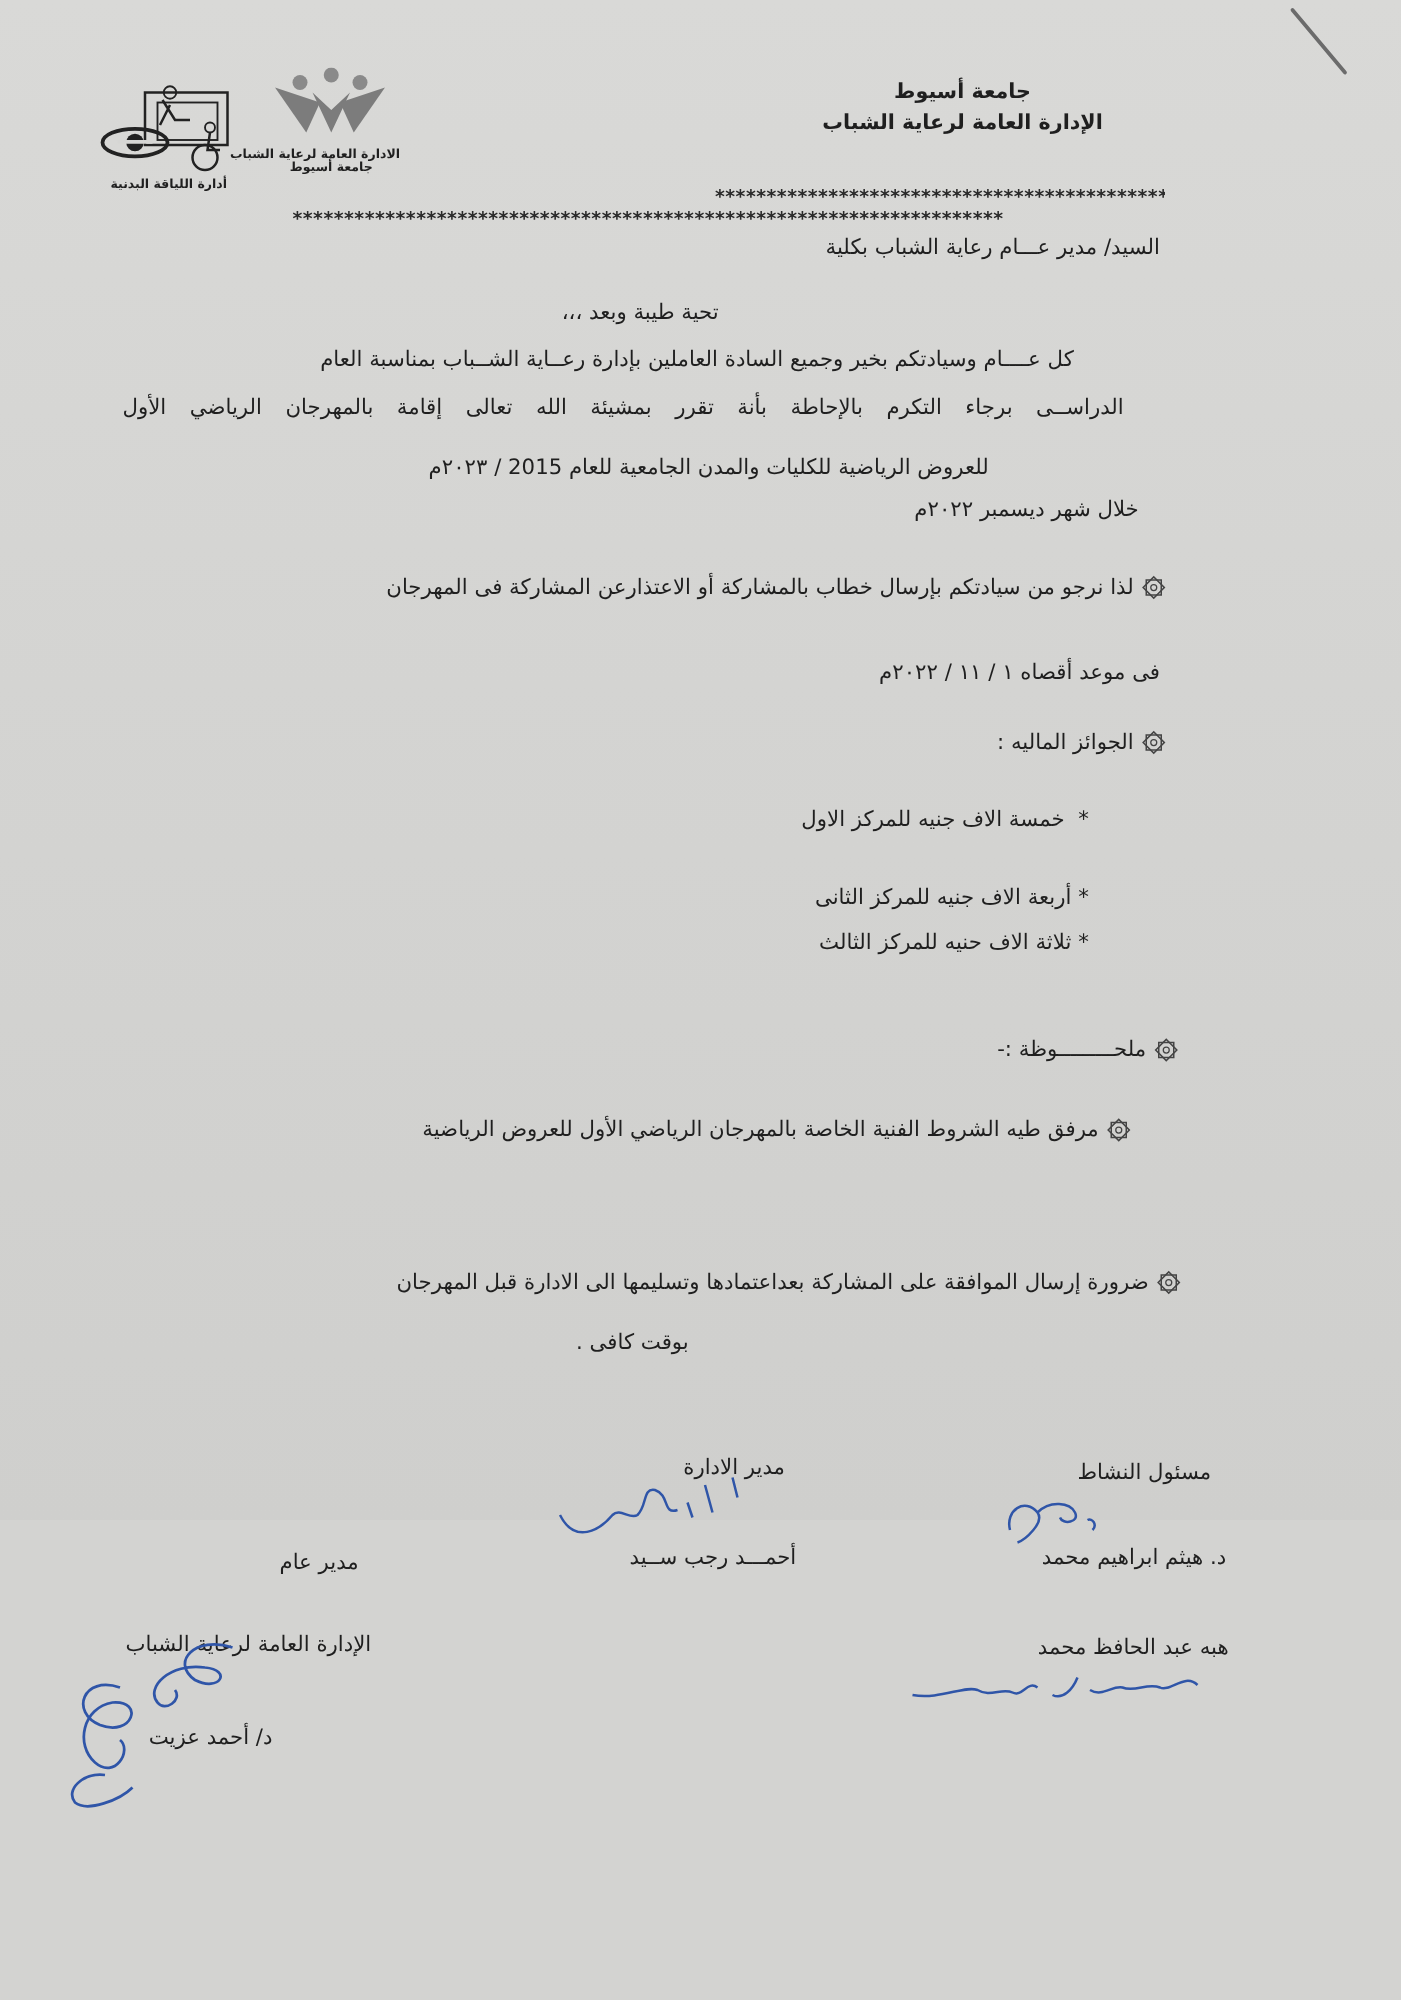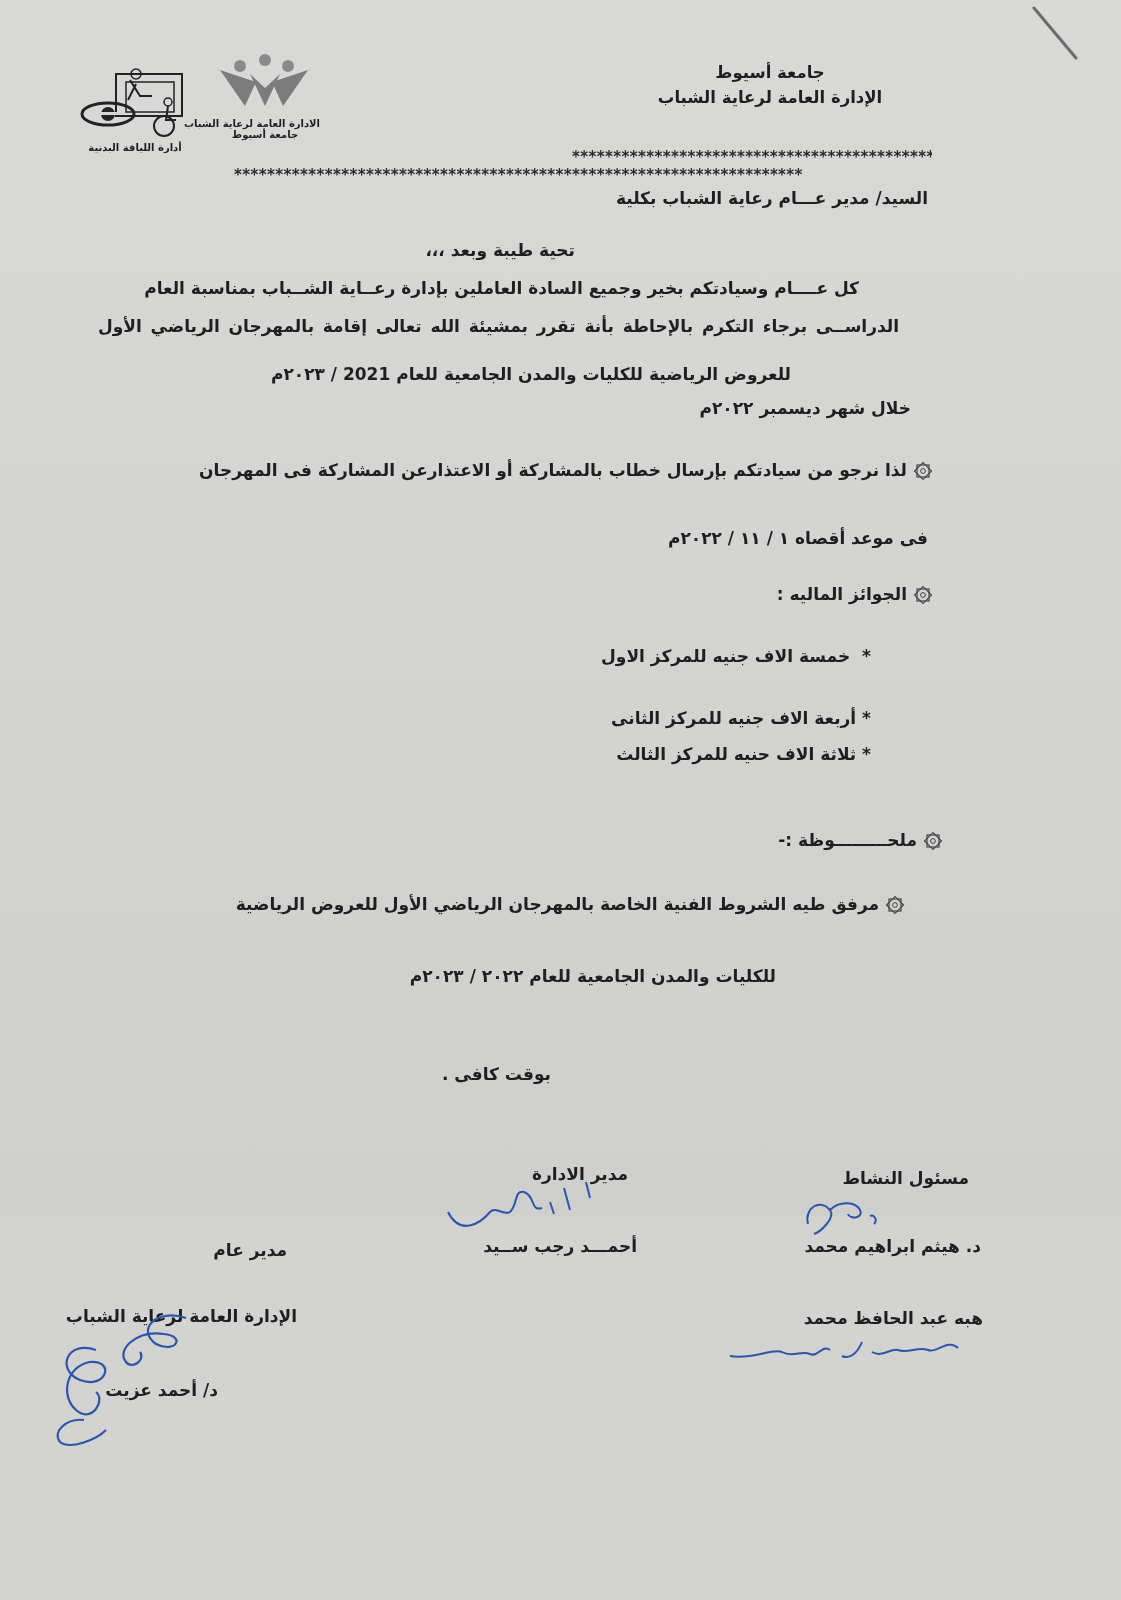--- a/index.html
+++ b/index.html
@@ -8,21 +8,21 @@
       background: #d3d3d1;
       font-family: "DejaVu Sans", sans-serif;
     }
     .page {
       position: relative; width: 1121px; height: 1216px;
       background: linear-gradient(180deg, #d9d9d7 0%, #d4d4d2 45%, #cfcfcd 100%);
       color: #1f1f1f;
     }
     .abs { position: absolute; }
     .rtl { direction: rtl; unicode-bidi: embed; }
-    .b { font-weight: bold; }
+    .b { font-weight: normal; }
     .t { font-size: 17px; white-space: nowrap; }
     .hdr { font-size: 16.5px; font-weight: bold; text-align: center; line-height: 25px; }
     .stars { font-size: 15px; font-weight: bold; letter-spacing: 0.4px; color: #2a2a2a; white-space: nowrap; overflow: hidden; }
     .bullet { display: inline-block; width: 20px; height: 20px; vertical-align: middle; margin-left: 6px; }
     .sig { position: absolute; }
     .logo-cap { font-size: 10px; font-weight: bold; text-align: center; white-space: nowrap; }
   </style>
 </head>
 <body>
 
@@ -67,21 +67,21 @@
     </svg>
     <div class="logo-cap rtl">أدارة اللياقة البدنية</div>
   </div>
 
   <div class="abs rtl t b" style="right:193px;top:188px">السيد/ مدير عـــام رعاية الشباب بكلية</div>
 
   <div class="abs rtl t b" style="right:546px;top:240px">تحية طيبة وبعد ،،،</div>
 
   <div class="abs rtl t b" style="right:222px;top:316px;left:98px;text-align:justify;text-align-last:justify">الدراســى  برجاء التكرم بالإحاطة بأنة تقرر بمشيئة الله تعالى إقامة بالمهرجان الرياضي الأول</div>
   <div class="abs rtl t b" style="right:262px;top:278px">كل عــــام وسيادتكم بخير وجميع السادة العاملين بإدارة رعــاية الشــباب بمناسبة العام</div>
-  <div class="abs rtl t b" style="right:330px;top:364px">للعروض الرياضية للكليات والمدن الجامعية  للعام 2021 / ٢٠٢٣م</div>
+  <div class="abs rtl t b" style="right:330px;top:364px">للعروض الرياضية للكليات والمدن الجامعية  للعام 2015 / ٢٠٢٣م</div>
   <div class="abs rtl t b" style="right:210px;top:398px">خلال شهر ديسمبر ٢٠٢٢م</div>
 
   <div class="abs rtl t b" style="right:188px;top:460px">
     <svg class="bullet" viewBox="0 0 20 20">
       <rect x="4" y="4" width="12" height="12" fill="none" stroke="#444" stroke-width="1.2"></rect>
       <rect x="4" y="4" width="12" height="12" fill="none" stroke="#444" stroke-width="1.2" transform="rotate(45 10 10)"></rect>
       <circle cx="10" cy="10" r="2.4" fill="none" stroke="#444" stroke-width="1"></circle>
     </svg><span>لذا نرجو من سيادتكم بإرسال خطاب بالمشاركة أو الاعتذارعن المشاركة فى المهرجان</span>
   </div>
   <div class="abs rtl t b" style="right:193px;top:528px">فى موعد أقصاه ١ / ١١ / ٢٠٢٢م</div>
@@ -112,22 +112,28 @@
     </svg><span>ملحـــــــــوظة :-</span>
   </div>
 
   <div class="abs rtl t b" style="right:216px;top:894px">
     <svg class="bullet" viewBox="0 0 20 20">
       <rect x="4" y="4" width="12" height="12" fill="none" stroke="#444" stroke-width="1.2"></rect>
       <rect x="4" y="4" width="12" height="12" fill="none" stroke="#444" stroke-width="1.2" transform="rotate(45 10 10)"></rect>
       <circle cx="10" cy="10" r="2.4" fill="none" stroke="#444" stroke-width="1"></circle>
     </svg><span>مرفق طيه الشروط الفنية الخاصة بالمهرجان الرياضي الأول للعروض الرياضية</span>
   </div>
-  <div class="abs rtl t b" style="right:345px;top:966px">للكليات والمدن الجامعية  للعام ٢٠٢٢ / ٢٠٢٣م</div>
 
+  <div class="abs rtl t b" style="right:176px;top:1016px">
+    <svg class="bullet" viewBox="0 0 20 20">
+      <rect x="4" y="4" width="12" height="12" fill="none" stroke="#444" stroke-width="1.2"></rect>
+      <rect x="4" y="4" width="12" height="12" fill="none" stroke="#444" stroke-width="1.2" transform="rotate(45 10 10)"></rect>
+      <circle cx="10" cy="10" r="2.4" fill="none" stroke="#444" stroke-width="1"></circle>
+    </svg><span>ضرورة إرسال الموافقة على المشاركة بعداعتمادها وتسليمها الى الادارة قبل المهرجان</span>
+  </div>
   <div class="abs rtl t b" style="right:570px;top:1064px">بوقت كافى .</div>
 
 
   <div class="abs rtl t b" style="right:152px;top:1168px">مسئول النشاط</div>
   <div class="abs rtl t b" style="right:493px;top:1164px">مدير الادارة</div>
 
   <svg class="sig" style="left:800px;top:1188px" width="100" height="50">
     <path d="M8 36 C4 20 20 10 30 22 C36 30 20 44 14 46 M30 22 C40 12 56 14 60 22 C64 30 50 32 48 26 M70 28 C74 26 78 32 74 36" stroke="#2f55a8" stroke-width="2" fill="none"></path>
   </svg>
   <svg class="sig" style="left:440px;top:1178px" width="190" height="60">

